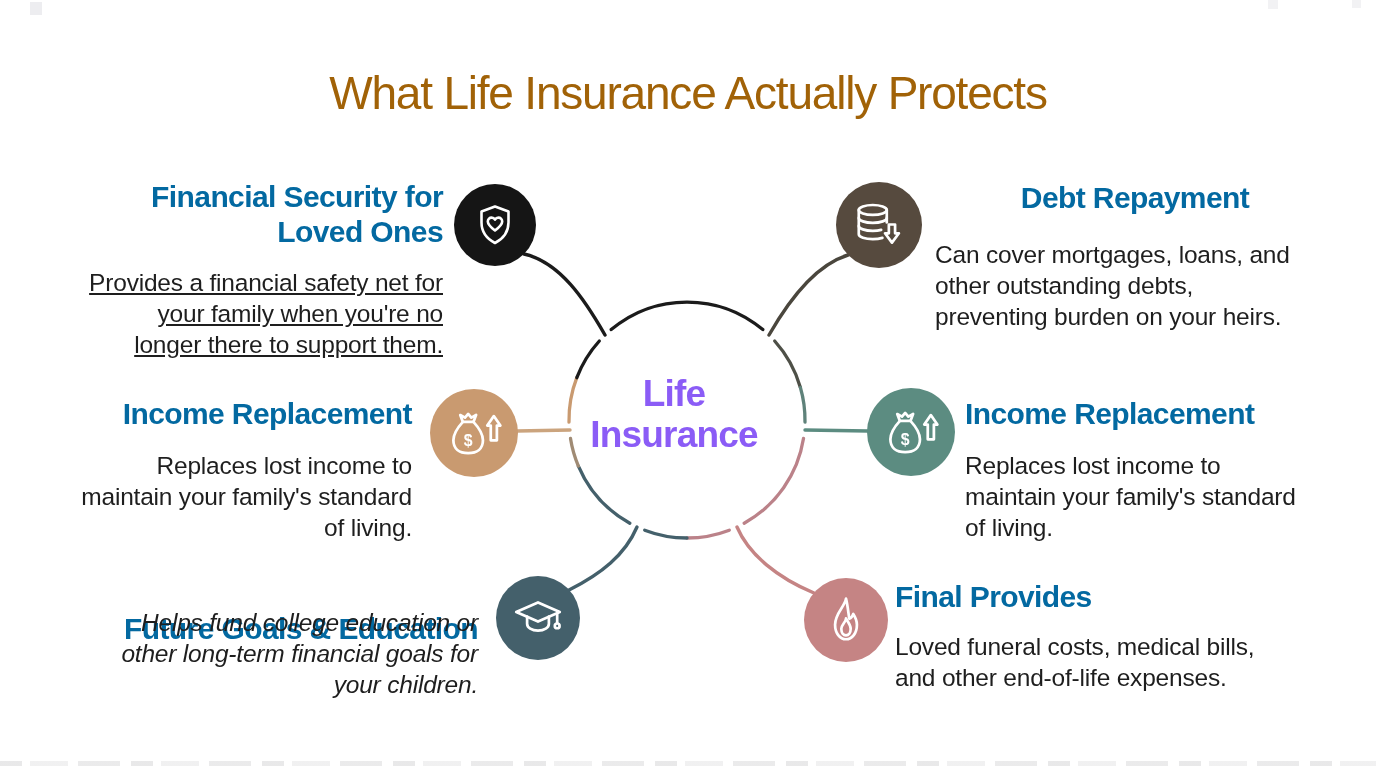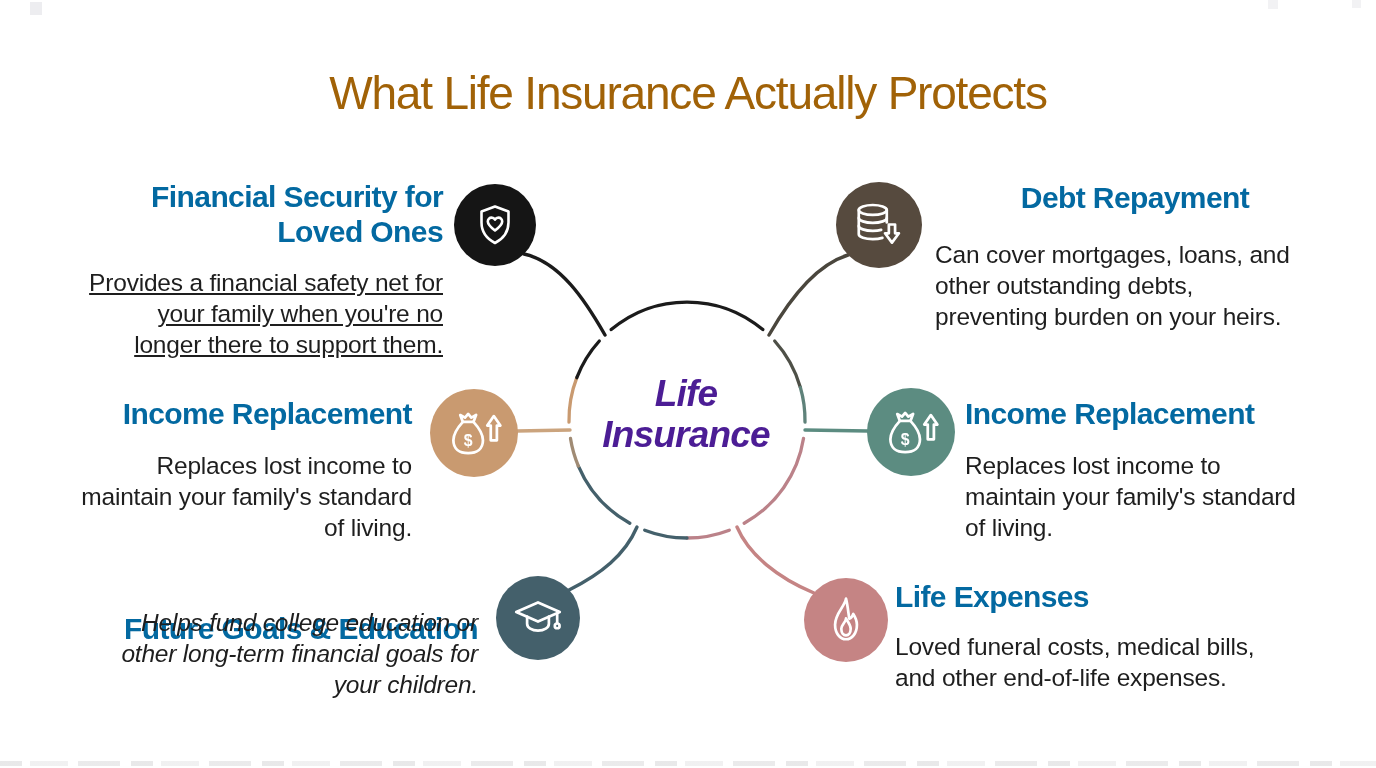--- a/index.html
+++ b/index.html
@@ -54,23 +54,23 @@
   }
   #icon-shield    { left:454px; top:184px; width:82px; height:82px; }
   #icon-coins     { left:836px; top:182px; width:86px; height:86px; }
   #icon-bag-left  { left:430px; top:389px; width:88px; height:88px; }
   #icon-bag-right { left:867px; top:388px; width:88px; height:88px; }
   #icon-cap       { left:496px; top:576px; width:84px; height:84px; }
   #icon-flame     { left:804px; top:578px; width:84px; height:84px; }
   .icon-circle svg { display:block; }
 
   .center-label {
-    position:absolute; left:596px; top:374px; width:180px;
+    position:absolute; left:584px; top:374px; width:180px;
     text-align:center; font-size:37px; font-weight:bold; letter-spacing:-0.8px;
-    line-height:1.1; color:#4c1d95; white-space:pre-line; z-index:3;font-style:italic;
+    line-height:1.1; color:#8b5cf6; white-space:pre-line; z-index:3;
   }
 
   .noise-strip {
     position:absolute; left:0; right:0; top:761px; height:5px; z-index:1;
     background:repeating-linear-gradient(90deg,
       rgba(110,110,115,0.22) 0 22px, rgba(255,255,255,0) 22px 30px,
       rgba(110,110,115,0.14) 30px 68px, rgba(255,255,255,0) 68px 78px,
       rgba(110,110,115,0.20) 78px 120px, rgba(255,255,255,0) 120px 131px);
     opacity:0.7;
   }
@@ -125,21 +125,21 @@
 <div class="item-heading ta-l" id="h-right1">Debt Repayment</div>
 <div class="item-body ta-l" id="b-right1">Can cover mortgages, loans, and
 other outstanding debts,
 preventing burden on your heirs.</div>
 
 <div class="item-heading ta-l" id="h-right2">Income Replacement</div>
 <div class="item-body ta-l" id="b-right2">Replaces lost income to
 maintain your family's standard
 of living.</div>
 
-<div class="item-heading ta-l" id="h-right3">Life Expenses</div>
+<div class="item-heading ta-l" id="h-right3">Final Provides</div>
 <div class="item-body ta-l" id="b-right3">Loved funeral costs, medical bills,
 and other end-of-life expenses.</div>
 
 <div class="icon-circle" id="icon-shield" style="background: rgb(21, 21, 21);">
   <svg width="48" height="48" viewBox="0 0 48 48" fill="none" stroke="#ffffff" stroke-width="2.6" stroke-linejoin="round" stroke-linecap="round">
     <path d="M24 5.5 L37.5 10.5 V21.5 C37.5 31.5 32 37.8 24 42 C16 37.8 10.5 31.5 10.5 21.5 V10.5 Z"></path>
     <path d="M24 29.5 C19.8 26.2 16.8 23.7 16.8 20.4 C16.8 18.1 18.6 16.6 20.6 16.6 C22 16.6 23.3 17.4 24 18.6 C24.7 17.4 26 16.6 27.4 16.6 C29.4 16.6 31.2 18.1 31.2 20.4 C31.2 23.7 28.2 26.2 24 29.5 Z"></path>
   </svg>
 </div>
 

